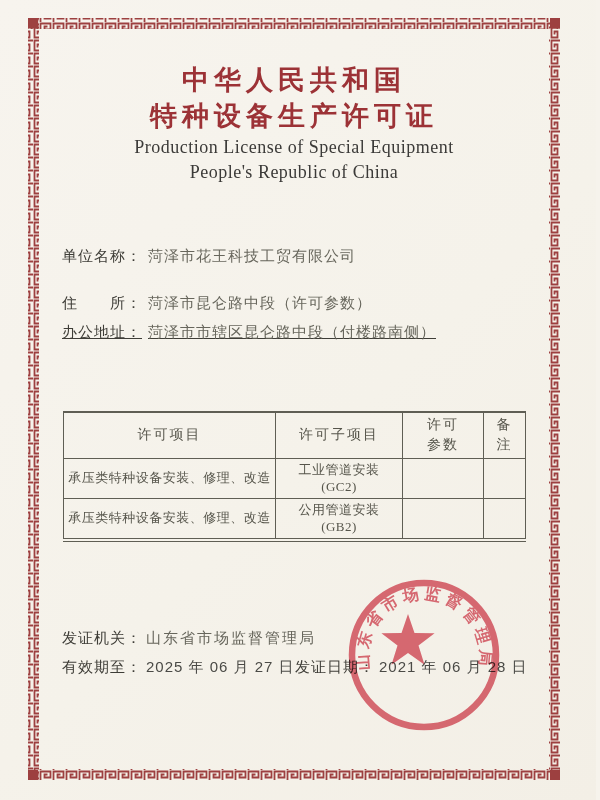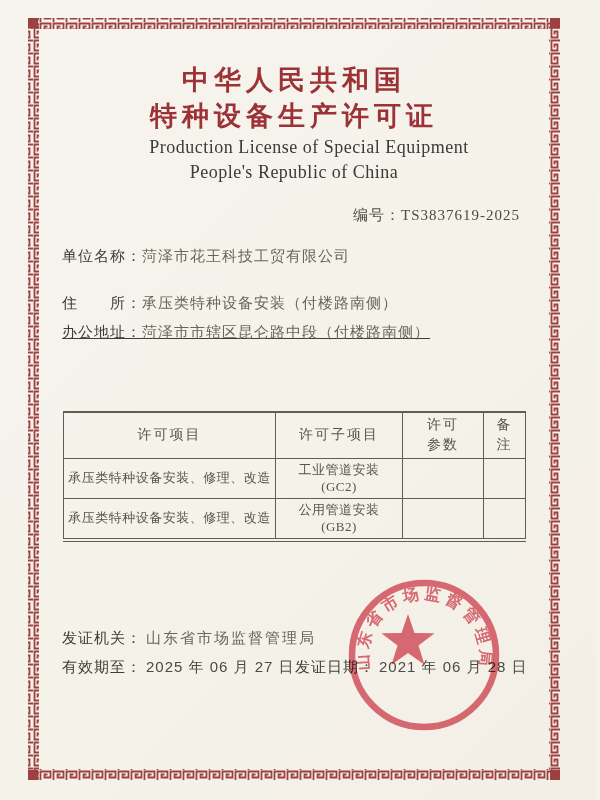--- a/index.html
+++ b/index.html
@@ -11,28 +11,28 @@
   .page{position:relative;width:596px;height:800px;background:linear-gradient(135deg,#f7f4ee 0%,#f5f2ea 55%,#f3efe6 100%);}
   .frame-svg{position:absolute;left:0;top:0;pointer-events:none;}
   .content{position:absolute;left:28px;top:18px;width:532px;height:762px;}
 
   .title-cn{position:absolute;left:0;width:100%;text-align:center;
     color:#9c3236;font-weight:bold;font-size:27px;letter-spacing:5px;}
   .title-cn.l1{top:44px;}
   .title-cn.l2{top:80px;}
   .title-en{position:absolute;left:0;width:100%;text-align:center;
     color:#3b3a38;font-size:18px;letter-spacing:.5px;}
-  .title-en.l1{top:119px;padding-left:15px;}
+  .title-en.l1{top:119px;}
   .title-en.l2{top:144px;}
 
   .license-no{position:absolute;top:188px;right:40px;font-size:15px;color:#4c4b45;letter-spacing:1px;}
   .license-no .num{font-family:"Liberation Serif",serif;color:#4c4b45;}
 
   .field{position:absolute;left:34px;font-size:15px;color:#3e3d37;letter-spacing:1px;white-space:nowrap;}
-  .field .val{color:#67665c;}
+  .field .val{color:#67665c;margin-left:6px;}
   .f1{top:229px;} .f2{top:276px;} .f3{top:305px;text-decoration:underline;}
 
   .approval{position:absolute;left:72px;top:370px;font-size:15px;color:#3e3d37;letter-spacing:1px;}
 
   .tbl{position:absolute;left:35px;top:393px;width:442px;border-collapse:collapse;table-layout:fixed;
     color:#56554b;}
   .tbl,.tbl th,.tbl td{border:1.4px solid #5f5e54;}
   .tbl{border-top-width:2px;border-bottom:4px double #5f5e54;}
   .tbl th{font-size:14px;font-weight:normal;letter-spacing:2px;padding:2px;}
   .tbl td{font-size:13px;text-align:center;padding:2px 1px;letter-spacing:.5px;}
@@ -76,29 +76,26 @@
     <rect x="550" y="770" width="10" height="10" fill="#9d4040"></rect>
   </svg>
 
   <div class="content">
 
     <div class="title-cn l1">中华人民共和国</div>
     <div class="title-cn l2">特种设备生产许可证</div>
     <div class="title-en l1">Production License of Special Equipment</div>
     <div class="title-en l2">People's Republic of China</div>
 
-    <div class="license-no">
-      <span>编号：</span><span class="num">TS3837619-2025</span>
-    </div>
 
     <div class="field f1">
       <span>单位名称：</span><span class="val">菏泽市花王科技工贸有限公司</span>
     </div>
     <div class="field f2">
-      <span>住　　所：</span><span class="val">承压类特种设备安装（付楼路南侧）</span>
+      <span>住　　所：</span><span class="val">菏泽市昆仑路中段（许可参数）</span>
     </div>
     <div class="field f3">
       <span>办公地址：</span><span class="val">菏泽市市辖区昆仑路中段（付楼路南侧）</span>
     </div>
 
 
     <table class="tbl">
       <thead>
         <tr>
           <th class="c1"><span>许可项目</span></th>

